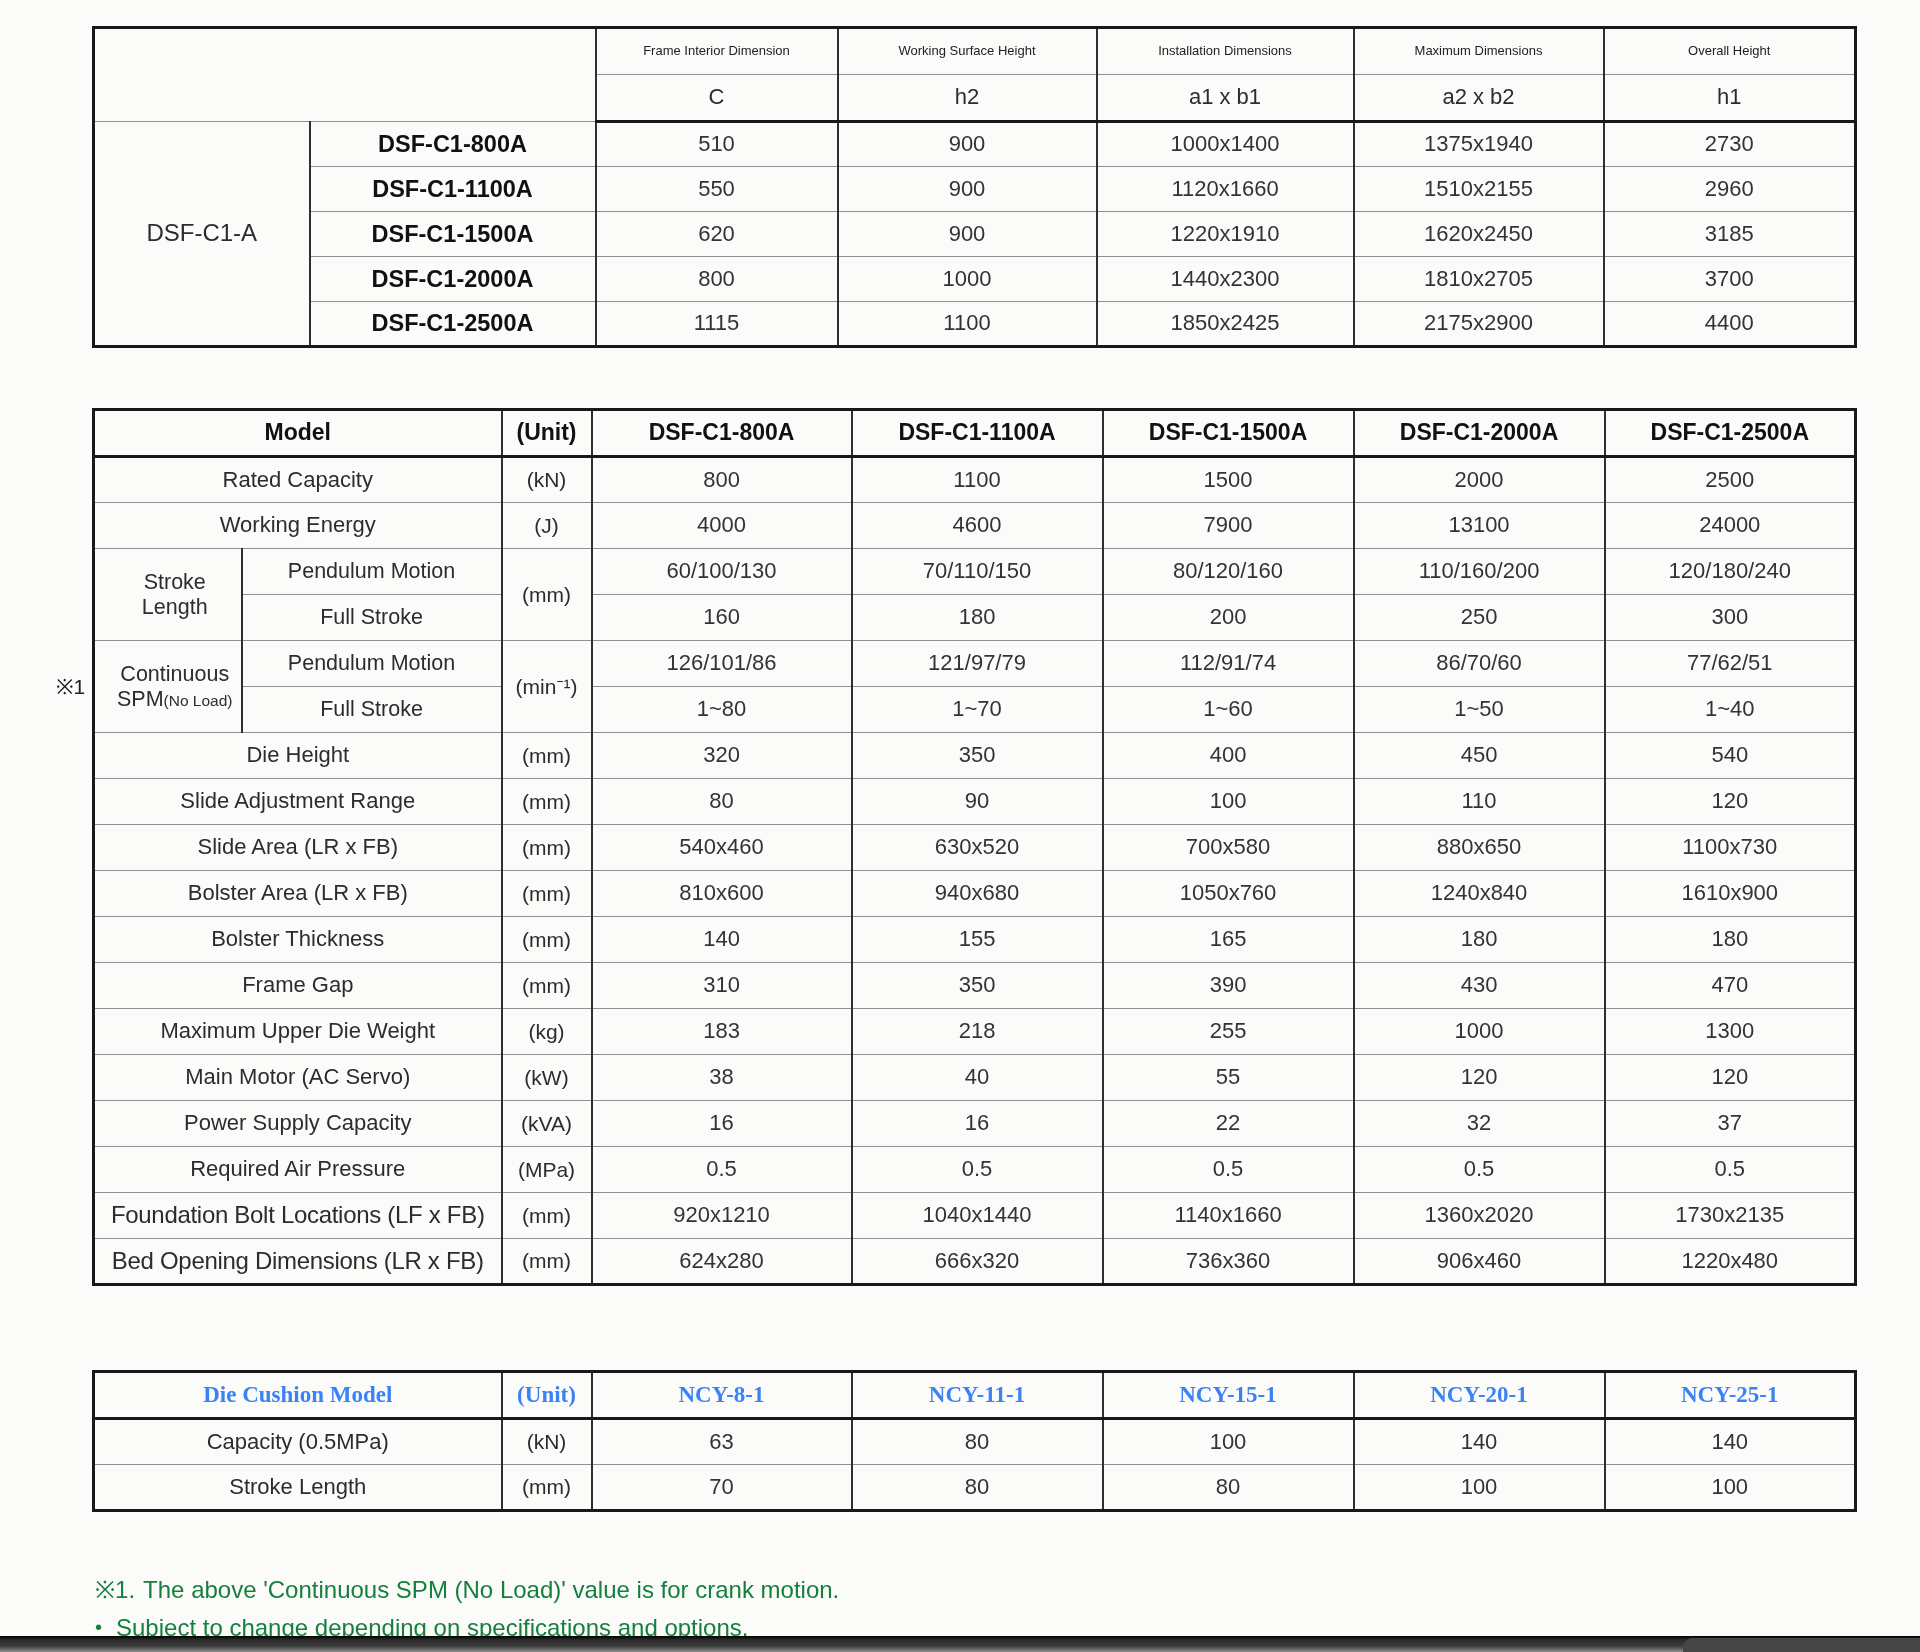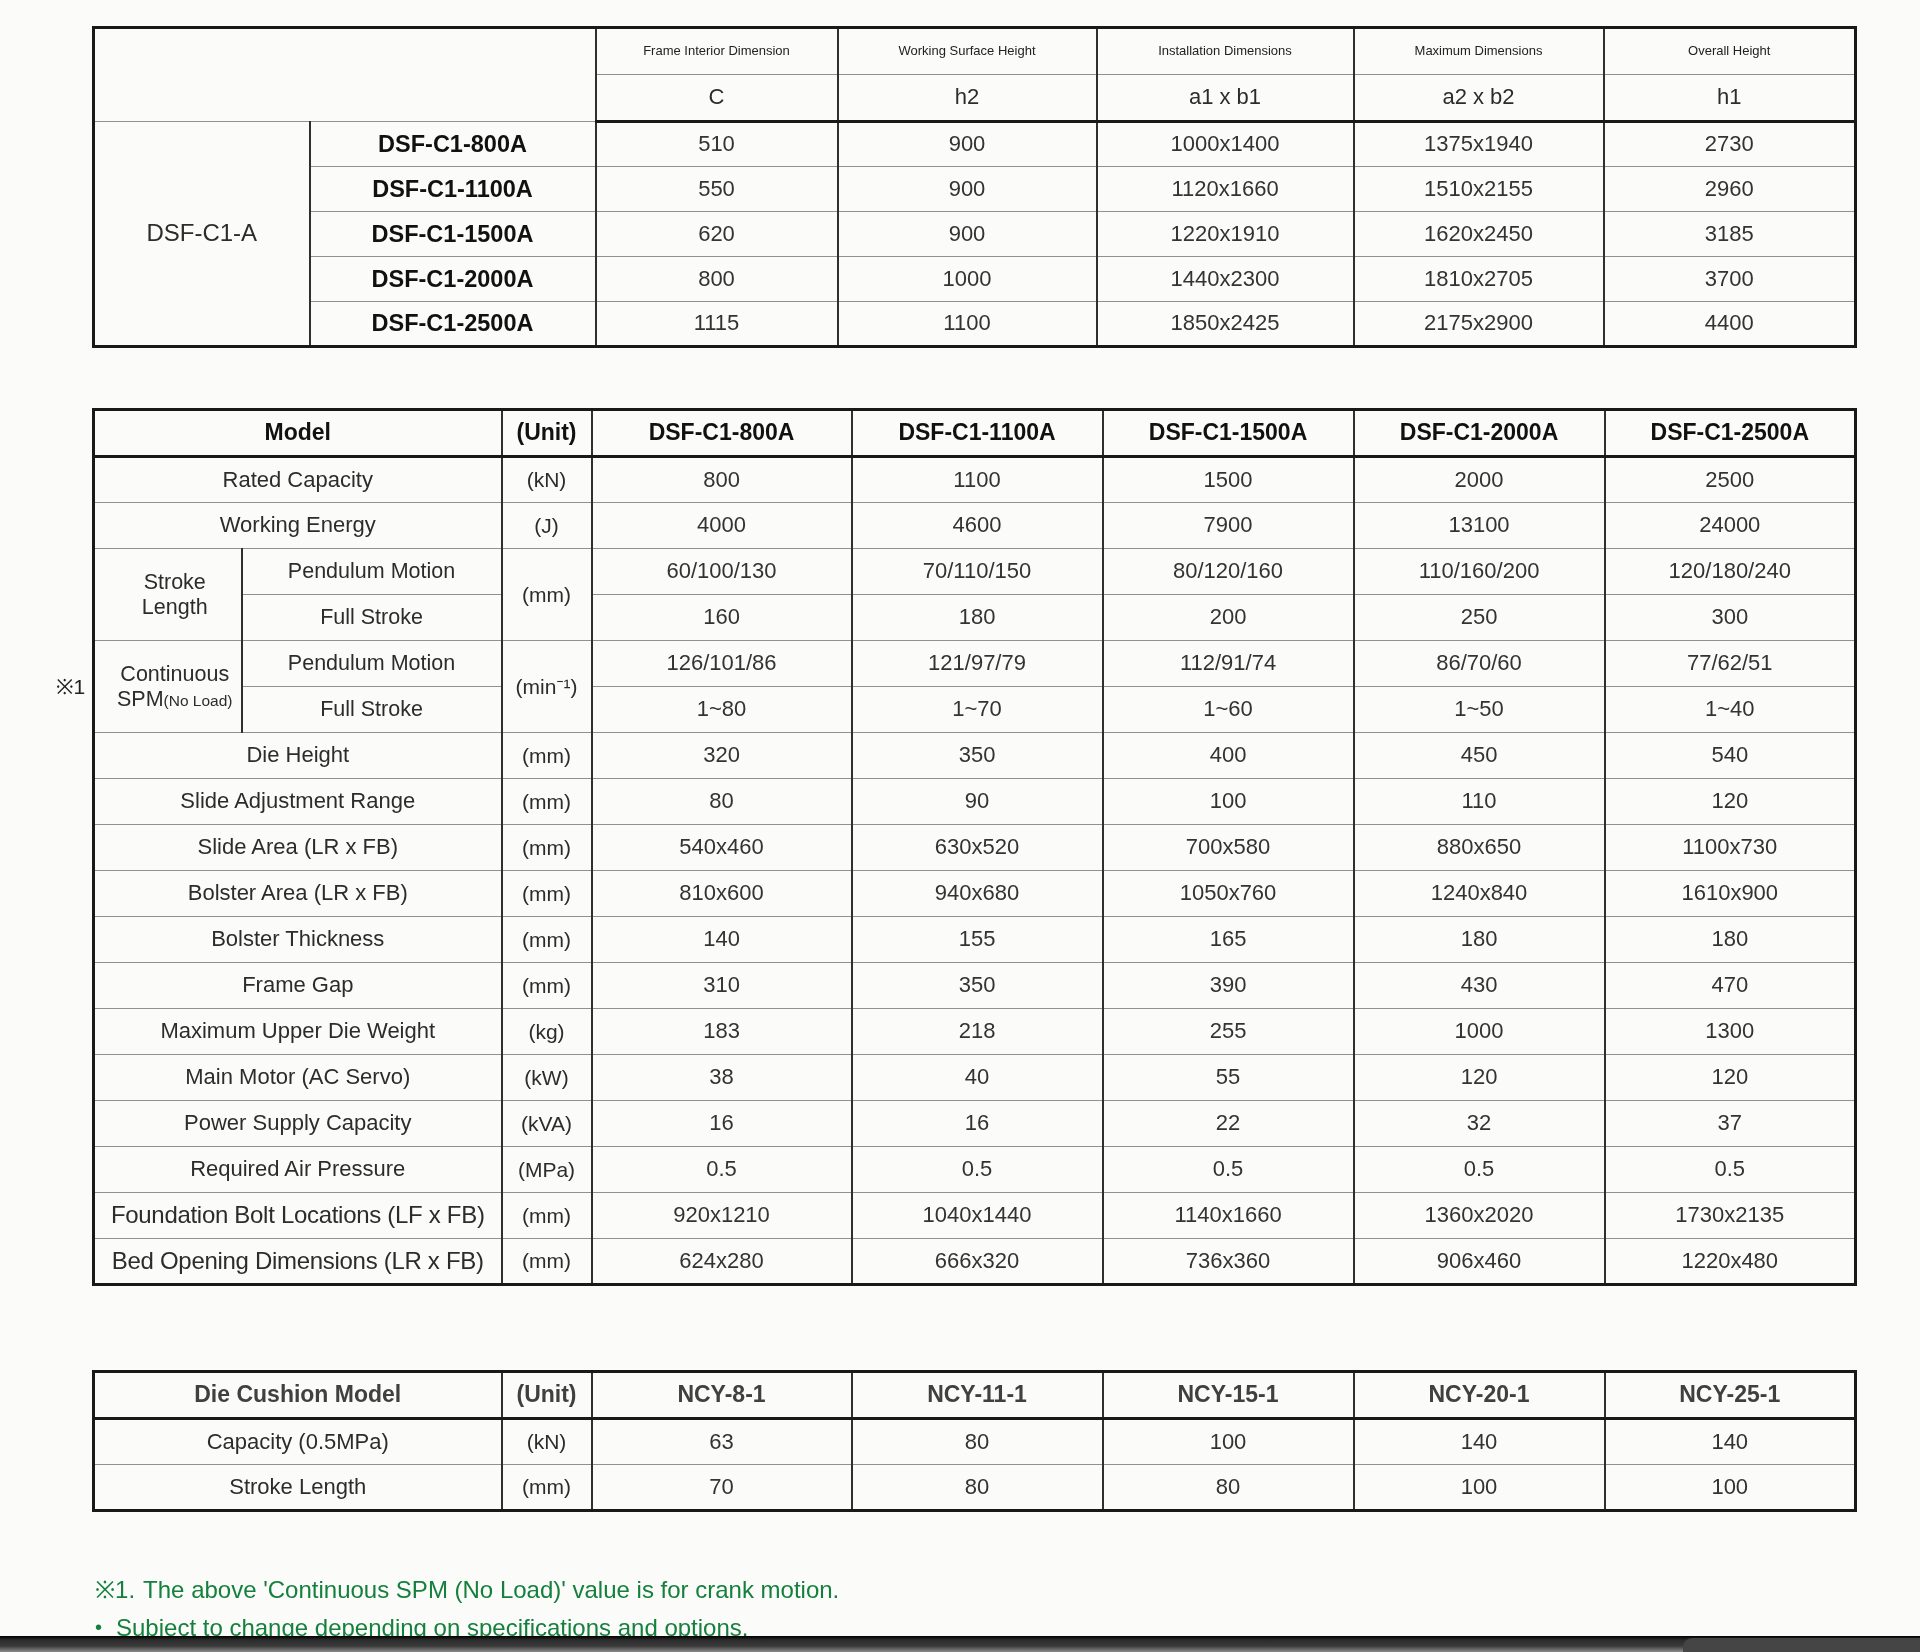--- a/index.html
+++ b/index.html
@@ -48,21 +48,21 @@
   .lab { text-align: left; padding-left: 18px; font-size: 22px; }
   .lab.grp { padding-left: 14px; font-size: 21.5px; }
   .sublab { text-align: left; padding-left: 14px; font-size: 21.5px; }
   .lab.small { font-size: 24px; letter-spacing: -0.3px; }
   .unit { font-size: 21px; }
   .suffix { font-size: 15.5px; }
   
   .t3 { top: 1370px; width: 1762px; }
   .t3 tr { height: 46px; }
   .t3 tr.r-head { height: 47px; }
-  .t3 tr.r-head th { border-bottom: 3px solid #191919; font-weight: 700; font-size: 23px; color: #404040; }
+  .t3 tr.r-head th { border-bottom: 3px solid #191919; font-weight: 700; font-size: 23px; color: #3b82f6; font-family: Liberation Serif, serif; }
   
   .spm-marker {
     position: absolute; left: 56px; top: 672px;
     font-size: 21px; color: #222; white-space: nowrap;
   }
   .notes { position: absolute; left: 95px; top: 1572px; font-size: 24px; color: #15803d; }
   .note { margin-bottom: 9px; }
   .note .marker { margin-right: 8px; }
   .note .bullet { font-size: 20px; margin-right: 14px; vertical-align: 2px; }
   

